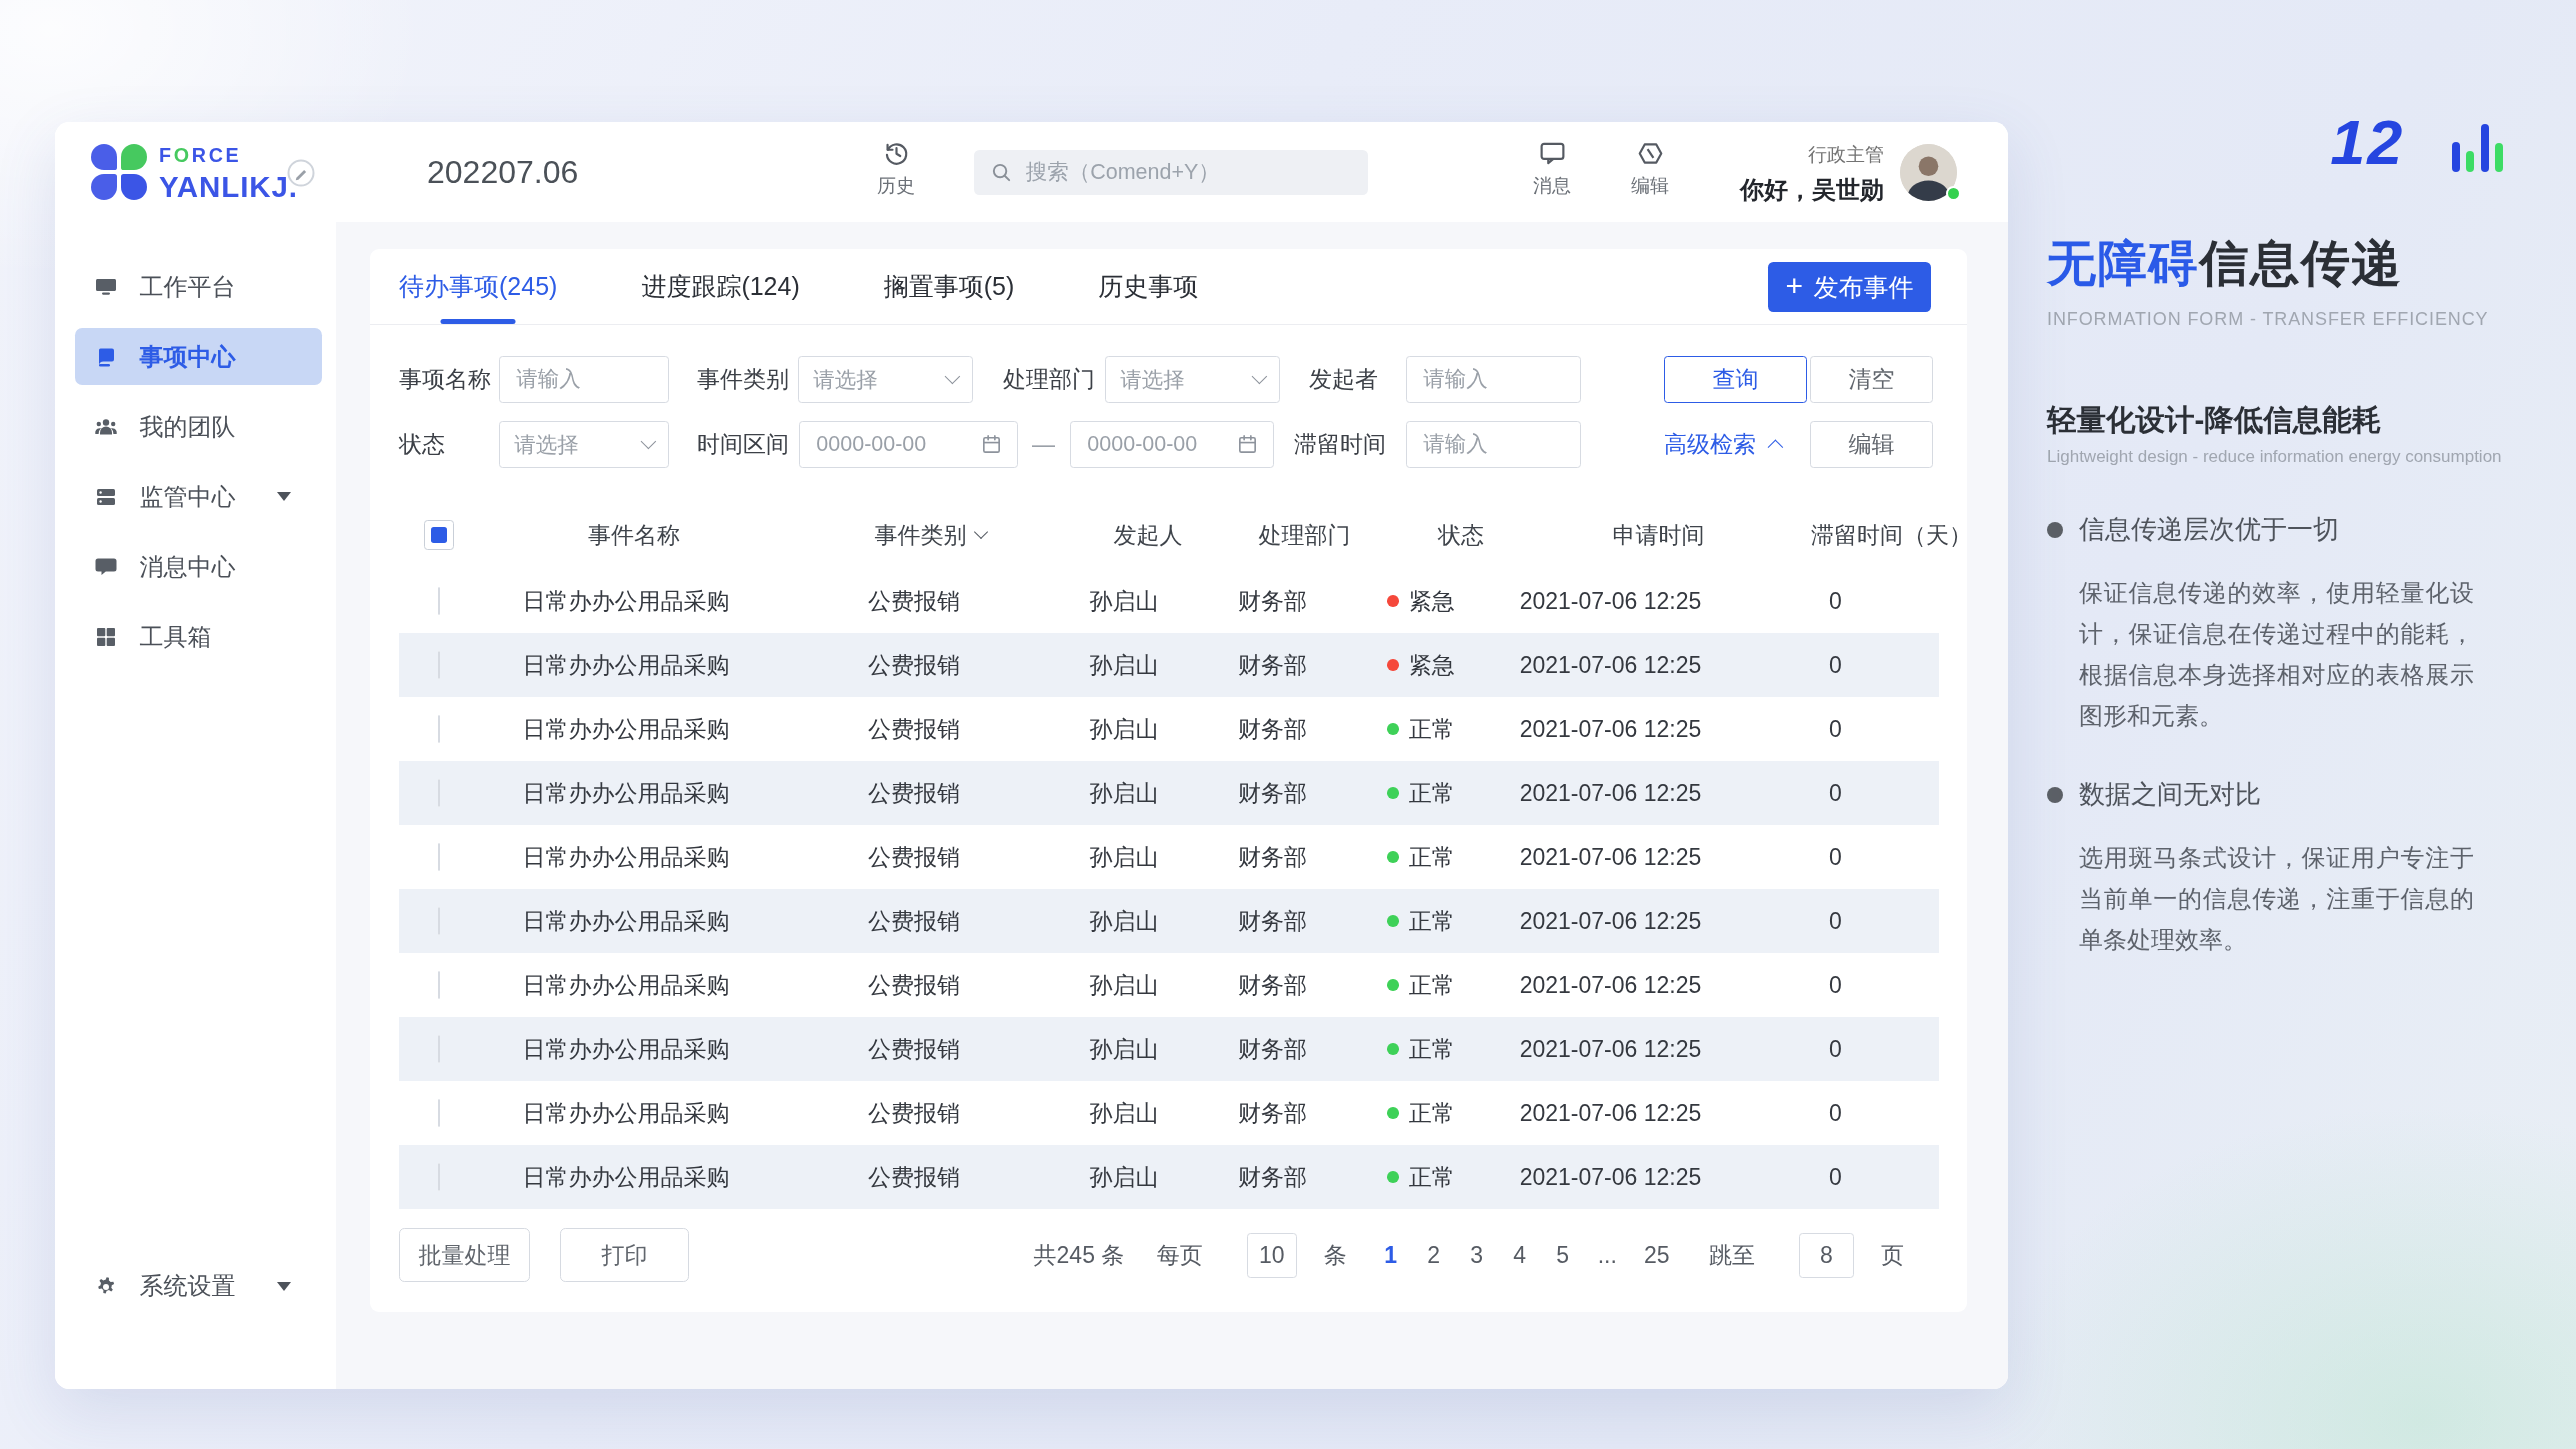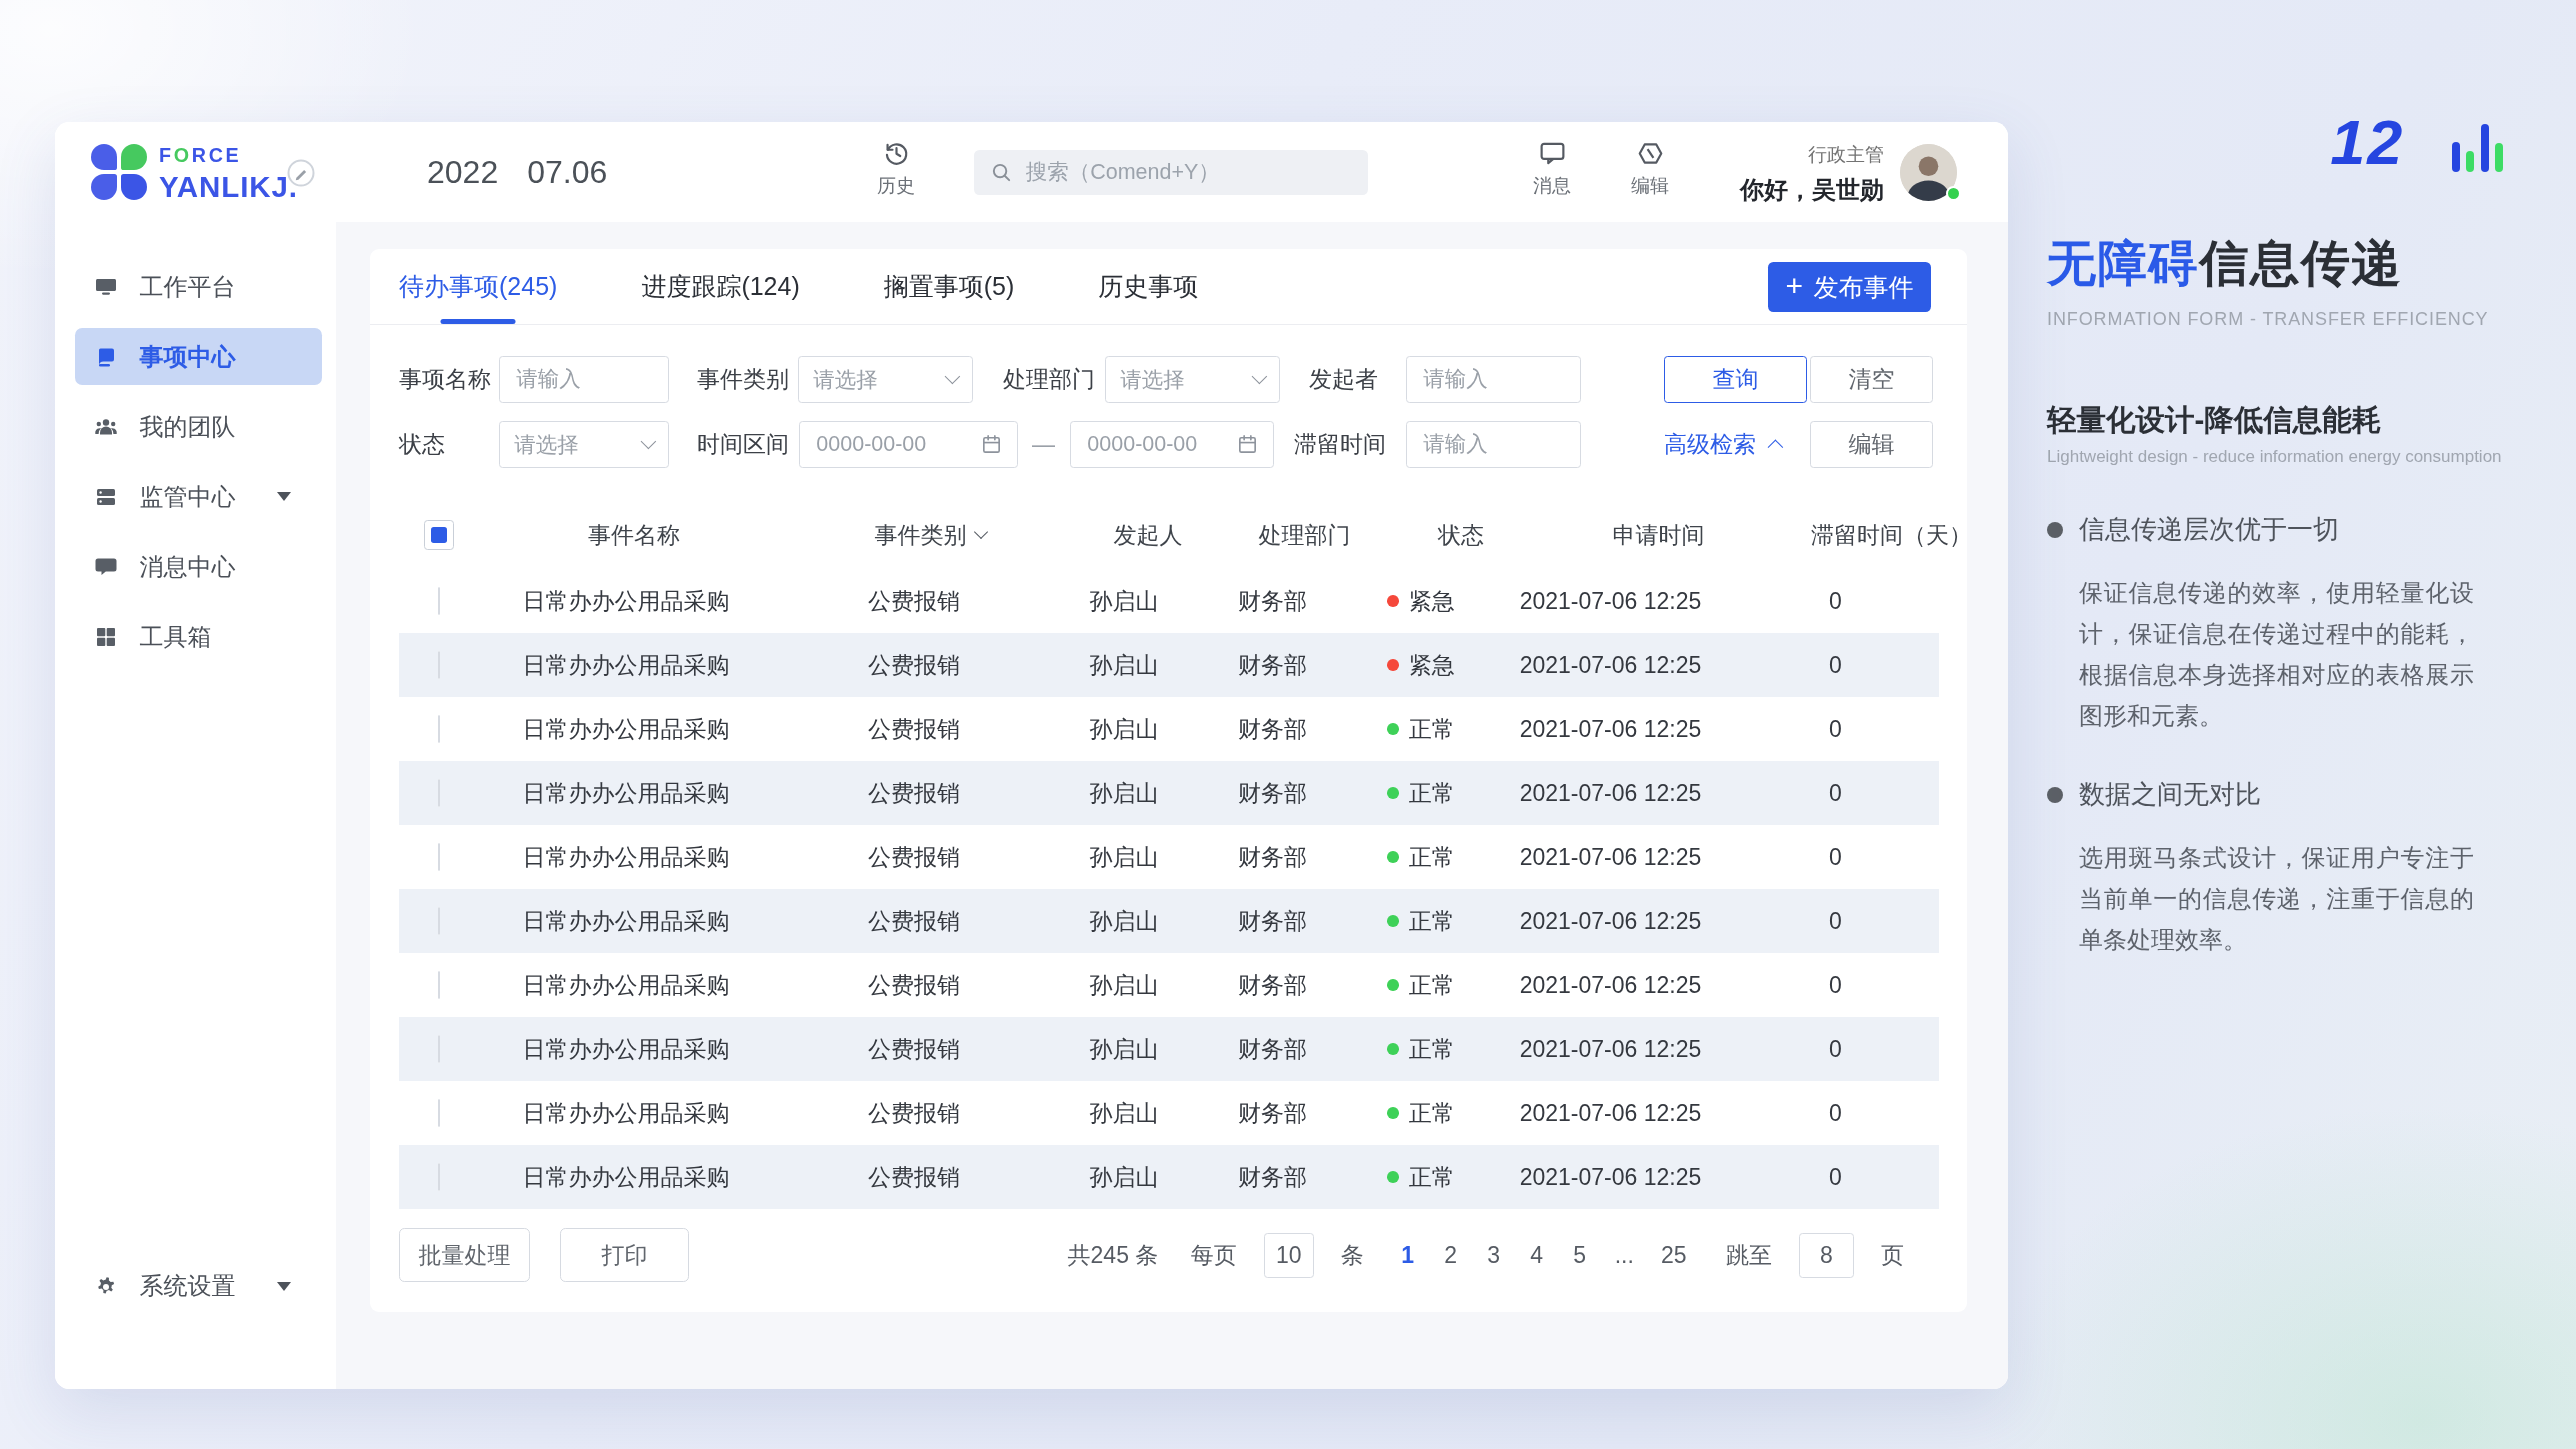--- a/index.html
+++ b/index.html
@@ -21,21 +21,21 @@
   .petal{width:26px;height:26px;}
   .p-tl{background:#4a5ee8;border-radius:13.4px 13.4px 2.7px 13.4px;}
   .p-tr{background:#46c95f;border-radius:13.4px 13.4px 13.4px 2.7px;}
   .p-bl{background:#4a5ee8;border-radius:13.4px 2.7px 13.4px 13.4px;}
   .p-br{background:#3b55e6;border-radius:2.7px 13.4px 13.4px 13.4px;}
   .logo-text{position:absolute;left:104px;top:24px;line-height:1;}
   .force{font-size:19.7px;font-weight:900;letter-spacing:2.7px;color:#3b55e6;}
   .force .o{color:#46c95f;}
   .brand{font-size:29.5px;font-weight:800;color:#3b55e6;margin-top:6.3px;letter-spacing:0.9px;}
   .collapse{position:absolute;left:231px;top:36px;width:30px;height:30px;}
-  .date{position:absolute;left:372px;top:0;height:100px;display:flex;align-items:center;gap:29px;
+  .date{position:absolute;left:372px;top:0;height:100px;display:flex;align-items:center;
     font-size:32px;color:#4b5158;font-weight:500;}
   .hdr-tool{position:absolute;top:17px;width:72px;text-align:center;color:#5a6067;}
   .hdr-tool svg{width:29px;height:29px;display:block;margin:0 auto;}
   .hdr-tool .t-label{font-size:19px;color:#6b7077;margin-top:4.5px;}
   .tool-history{left:805px;}
   .tool-msg{left:1461px;}
   .tool-edit{left:1559px;}
   .search{position:absolute;left:919px;top:28px;width:394px;height:45px;background:#eef0f4;border-radius:5.4px;
     display:flex;align-items:center;padding:0 16px;box-sizing:border-box;gap:10.7px;}
   .search svg{width:23px;height:23px;color:#8a9098;flex:none;}
@@ -120,21 +120,21 @@
   .dot.red{background:#f5483b;}
   .dot.green{background:#3ed158;}
 
   
   .foot{position:absolute;left:0;right:0;top:979px;height:54px;}
   .batch-btn{left:29px;top:0;width:131px;height:54px;border-radius:5.4px;}
   .print-btn{left:190px;top:0;width:129px;height:54px;border-radius:5.4px;}
   .pager{position:absolute;right:63px;top:0;height:54px;display:flex;align-items:center;gap:27px;
     font-size:23px;color:#565b63;}
   .mini-box{min-width:50px;height:45px;border:0.9px solid #d7dbe2;border-radius:3.6px;display:flex;
-    align-items:center;justify-content:center;box-sizing:border-box;}
+    align-items:center;justify-content:center;box-sizing:border-box;margin-left:17px;}
   .pg-num{cursor:pointer;min-width:16px;text-align:center;}
   .pg-num.on{color:#2d5ce6;font-weight:700;}
 
   
   .panel{position:absolute;left:2009px;top:0;right:0;bottom:0;}
   .page-num{position:absolute;right:172px;top:106px;font-size:63px;font-weight:800;font-style:italic;
     color:#2545e0;letter-spacing:1.8px;}
   .bars{position:absolute;right:73px;top:122px;display:flex;align-items:flex-end;gap:6.3px;height:50px;}
   .bars i{display:block;width:8px;border-radius:4.5px;}
   .panel-title{position:absolute;left:38px;top:231px;font-size:49px;font-weight:700;color:#2b2f36;letter-spacing:1.8px;}

